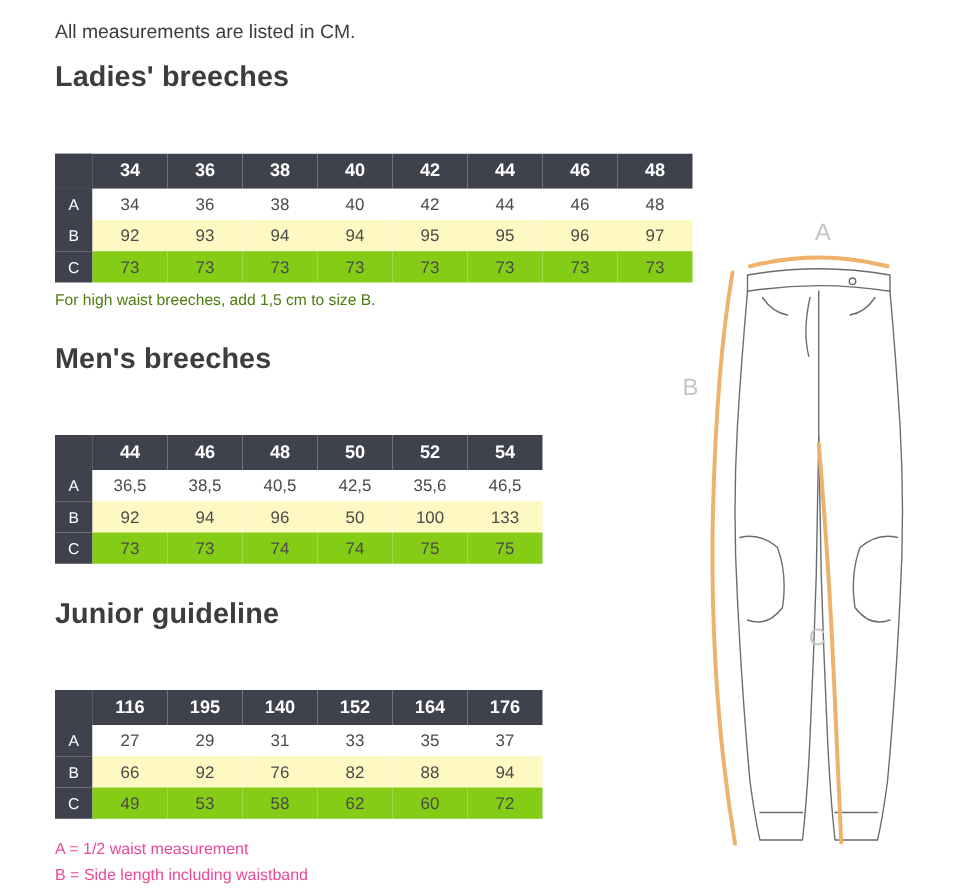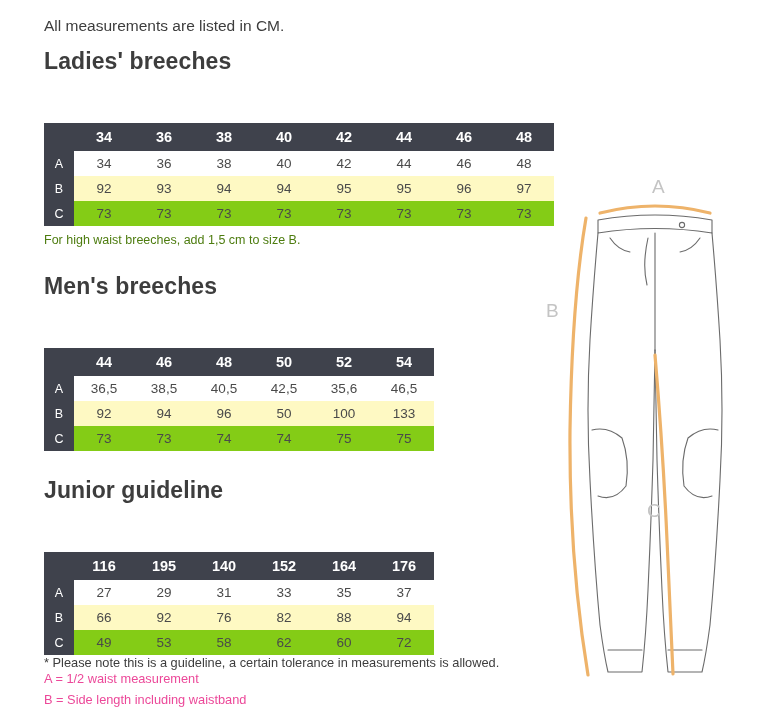--- a/index.html
+++ b/index.html
@@ -265,21 +265,20 @@
       </table>
     </div>
 
     <div class="legend">
       <div>A = 1/2 waist measurement</div>
       <div>B = Side length including waistband</div>
       <div>C = Inner leg length</div>
     </div>
   </div>
 
-  <div class="footnote">* Please note this is a guideline, a certain tolerance in measurements is allowed.</div>
 
   <div class="diagram">
     <svg width="250" height="510" viewBox="0 0 250 510">
       <g fill="none" stroke="#6b6b6b" stroke-width="1.1" stroke-linejoin="round" stroke-linecap="round">
 
         <path d="M68,53 L68,40 Q125,30 182,40 L182,53 Q125,44 68,53 Z"></path>
 
         <path d="M68,53 Q63,110 60,160 Q56,230 60,300 Q64,380 70,445 Q74,475 78,492 L112,492 Q116,455 118,410 Q121,345 123,280 Q124,220 125,170"></path>
         <path d="M182,53 Q187,110 190,160 Q194,230 190,300 Q186,380 180,445 Q176,475 172,492 L138,492 Q134,455 132,410 Q129,345 127,280 Q126,220 125,170"></path>
 

